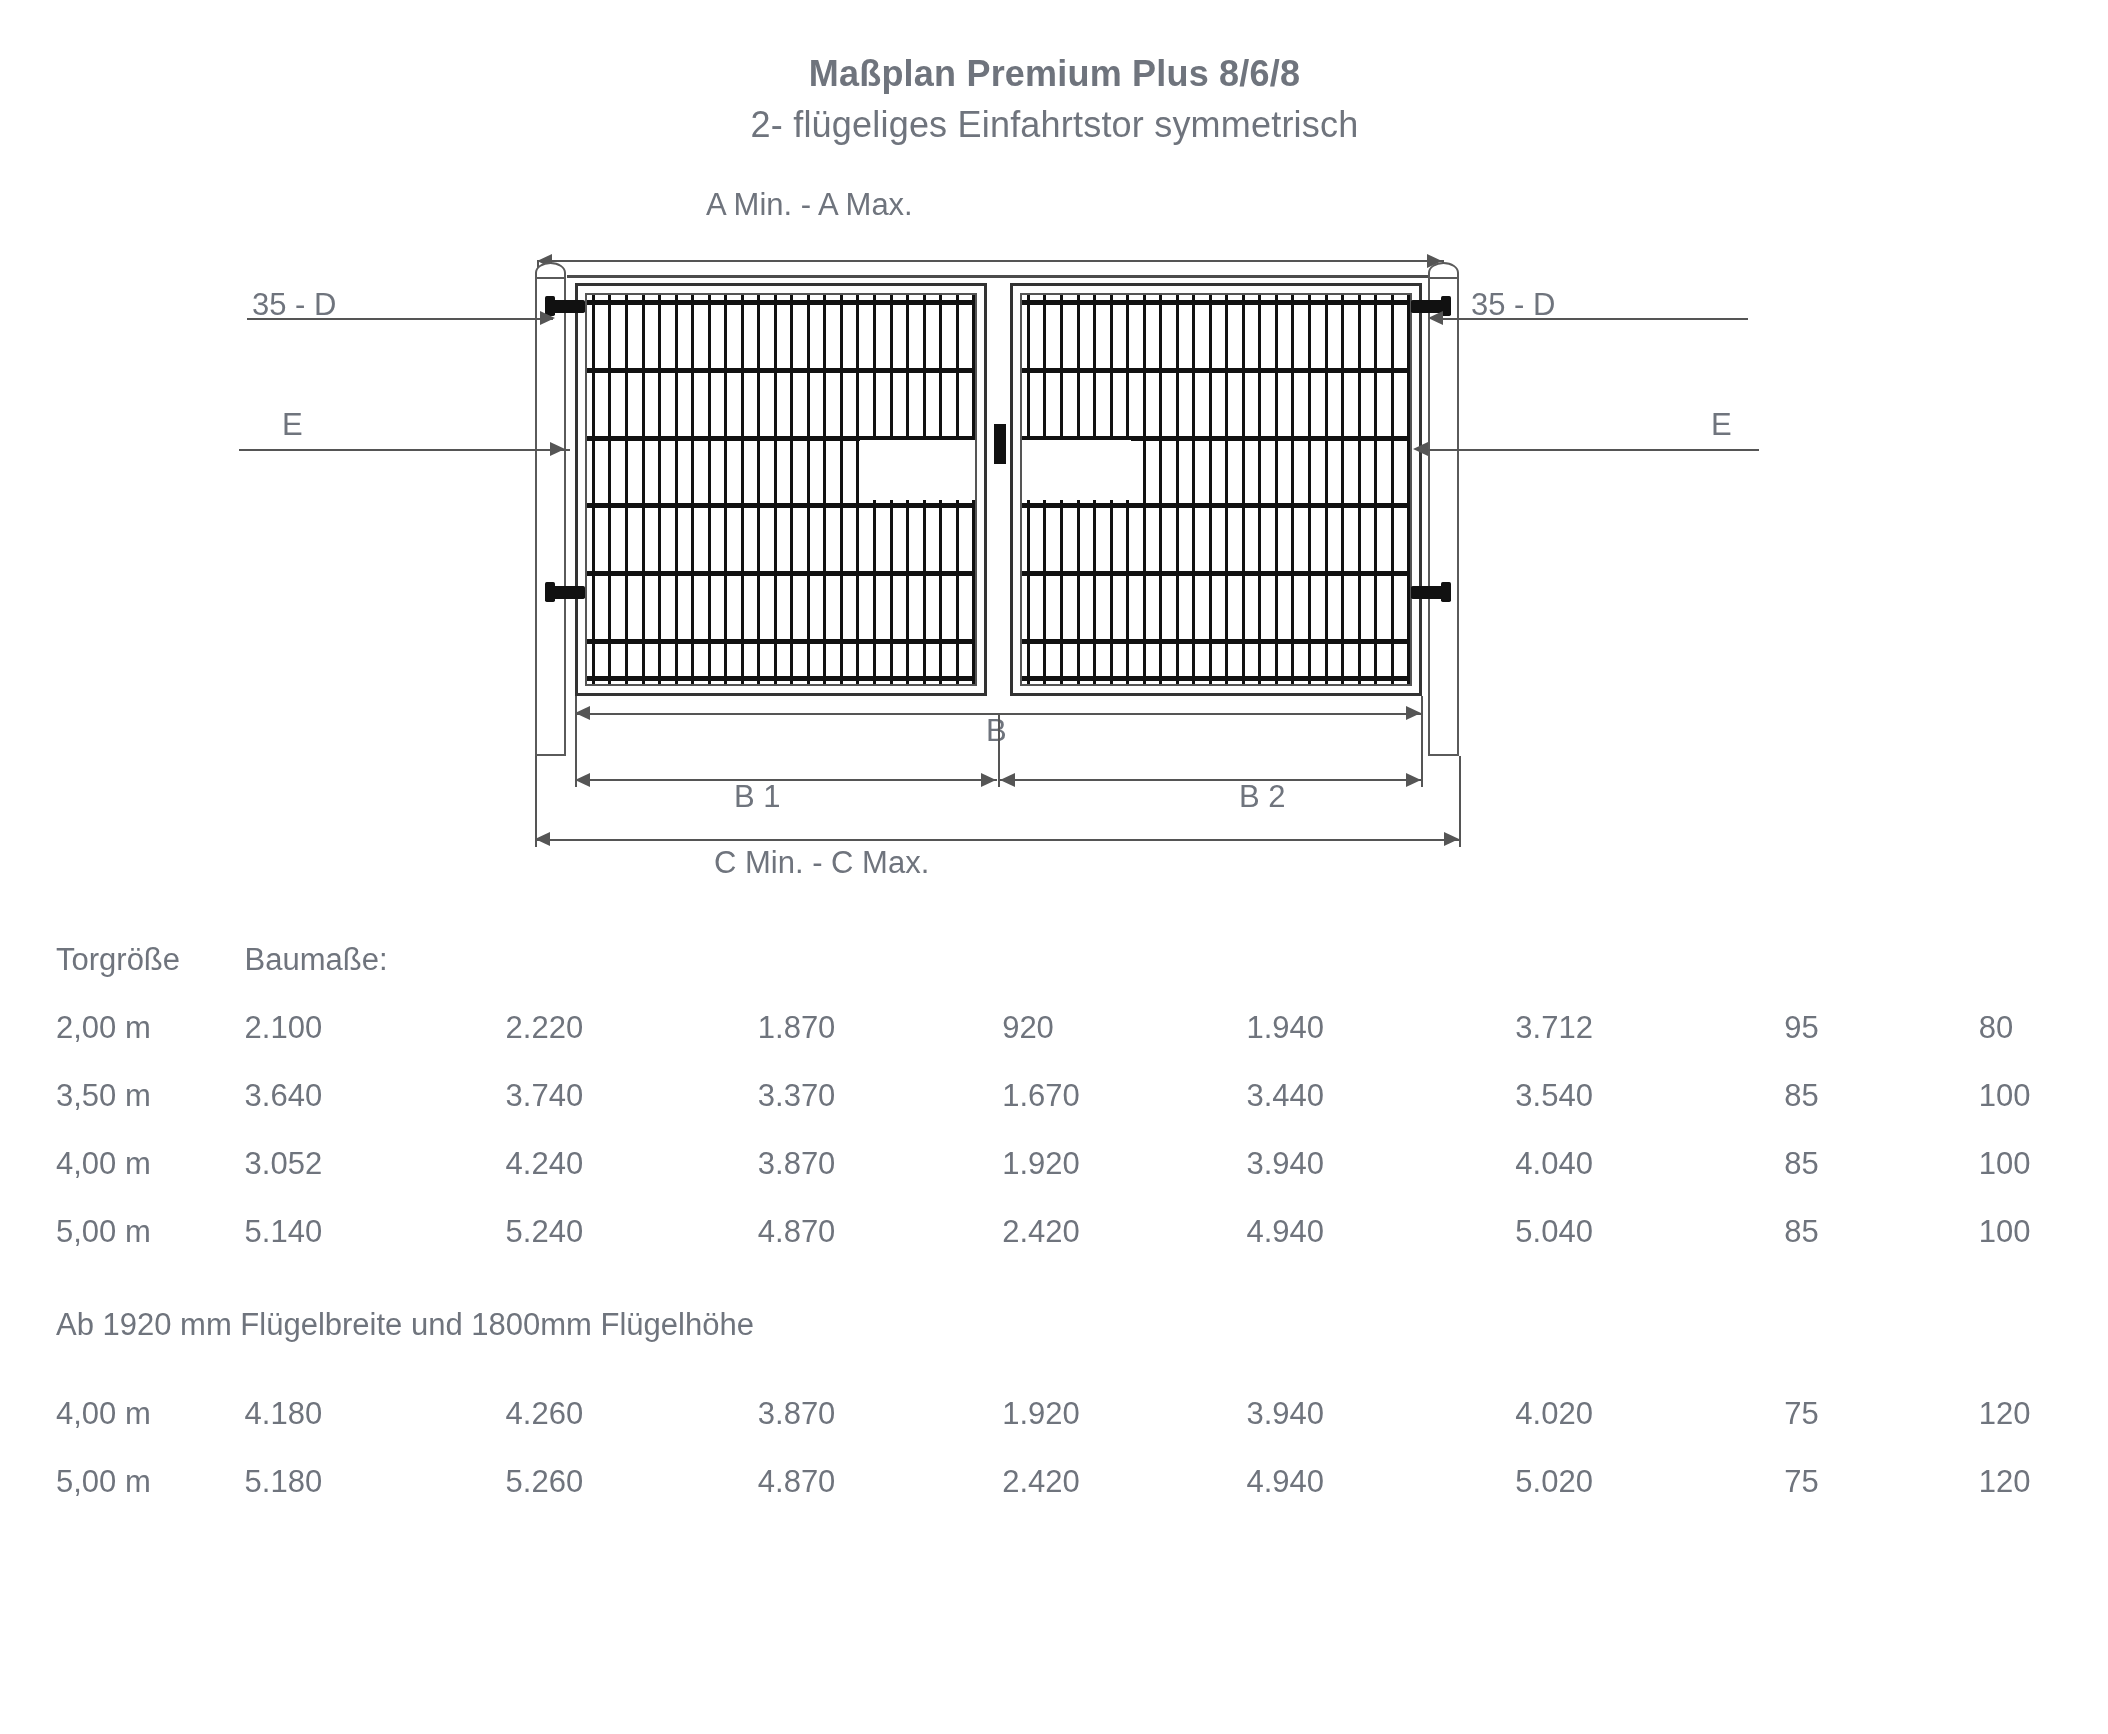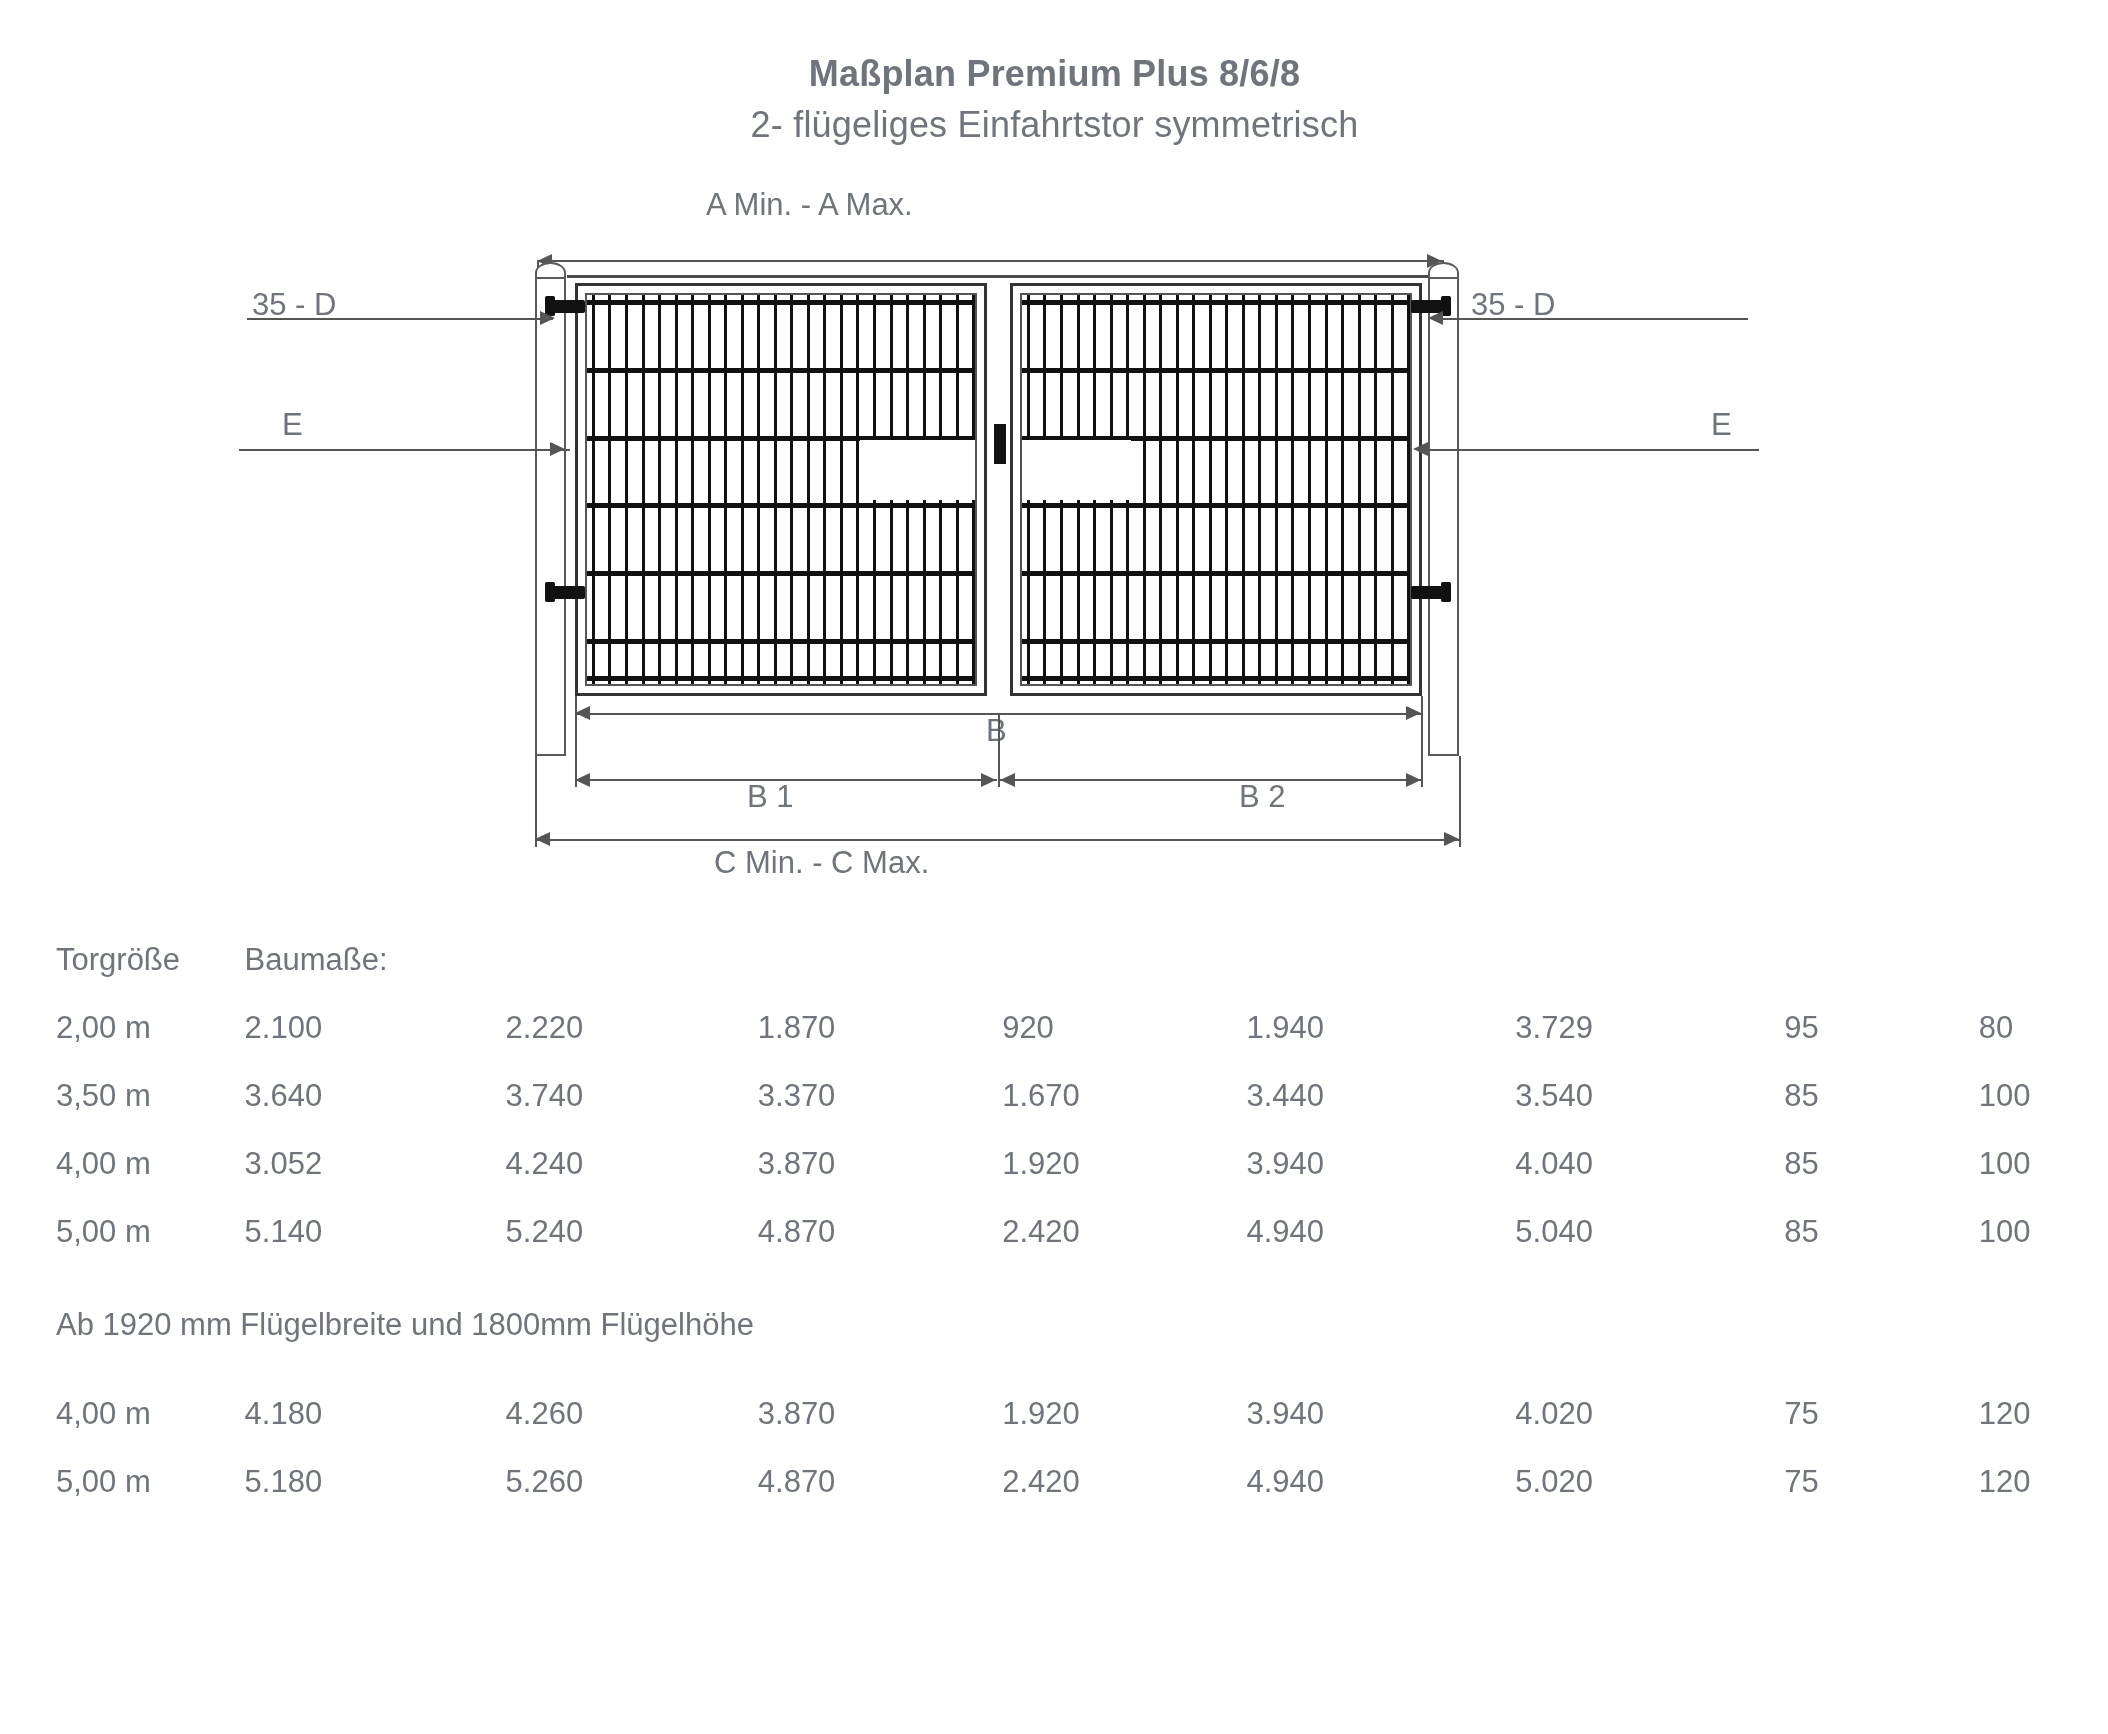--- a/index.html
+++ b/index.html
@@ -268,21 +268,21 @@
   <div class="arrow-l" style="left:187px; top:479px;"></div>
   <div class="arrow-r" style="left:1018px; top:479px;"></div>
   <div class="lbl" style="left:598px; top:486px;">B</div>
   <div class="dim-vline" style="left:187px; top:469px; height:91px;"></div>
   <div class="dim-vline" style="left:1033px; top:469px; height:91px;"></div>
   <div class="dim-vline" style="left:610px; top:486px; height:74px;"></div>
 
   <div class="dim-line" style="left:187px; top:552px; width:422px;"></div>
   <div class="arrow-l" style="left:187px; top:546px;"></div>
   <div class="arrow-r" style="left:593px; top:546px;"></div>
-  <div class="lbl" style="left:359px; top:552px;">B 1</div>
+  <div class="lbl" style="left:346px; top:552px;">B 1</div>
 
   <div class="dim-line" style="left:612px; top:552px; width:422px;"></div>
   <div class="arrow-l" style="left:612px; top:546px;"></div>
   <div class="arrow-r" style="left:1018px; top:546px;"></div>
   <div class="lbl" style="left:851px; top:552px;">B 2</div>
 
   <div class="dim-vline" style="left:147px; top:529px; height:91px;"></div>
   <div class="dim-vline" style="left:1071px; top:529px; height:91px;"></div>
   <div class="dim-line" style="left:147px; top:612px; width:924px;"></div>
   <div class="arrow-l" style="left:147px; top:605px;"></div>
@@ -298,21 +298,21 @@
         <td class="c1" colspan="8">Baumaße:</td>
       </tr>
 
       <tr class="row-d">
         <td class="c0">2,00 m</td>
         <td class="c1">2.100</td>
         <td class="c2">2.220</td>
         <td class="c3">1.870</td>
         <td class="c4">920</td>
         <td class="c5">1.940</td>
-        <td class="c6">3.729</td>
+        <td class="c6">3.712</td>
         <td class="c7">95</td>
         <td class="c8">80</td>
       </tr>
       <tr class="row-d">
         <td class="c0">3,50 m</td>
         <td class="c1">3.640</td>
         <td class="c2">3.740</td>
         <td class="c3">3.370</td>
         <td class="c4">1.670</td>
         <td class="c5">3.440</td>

